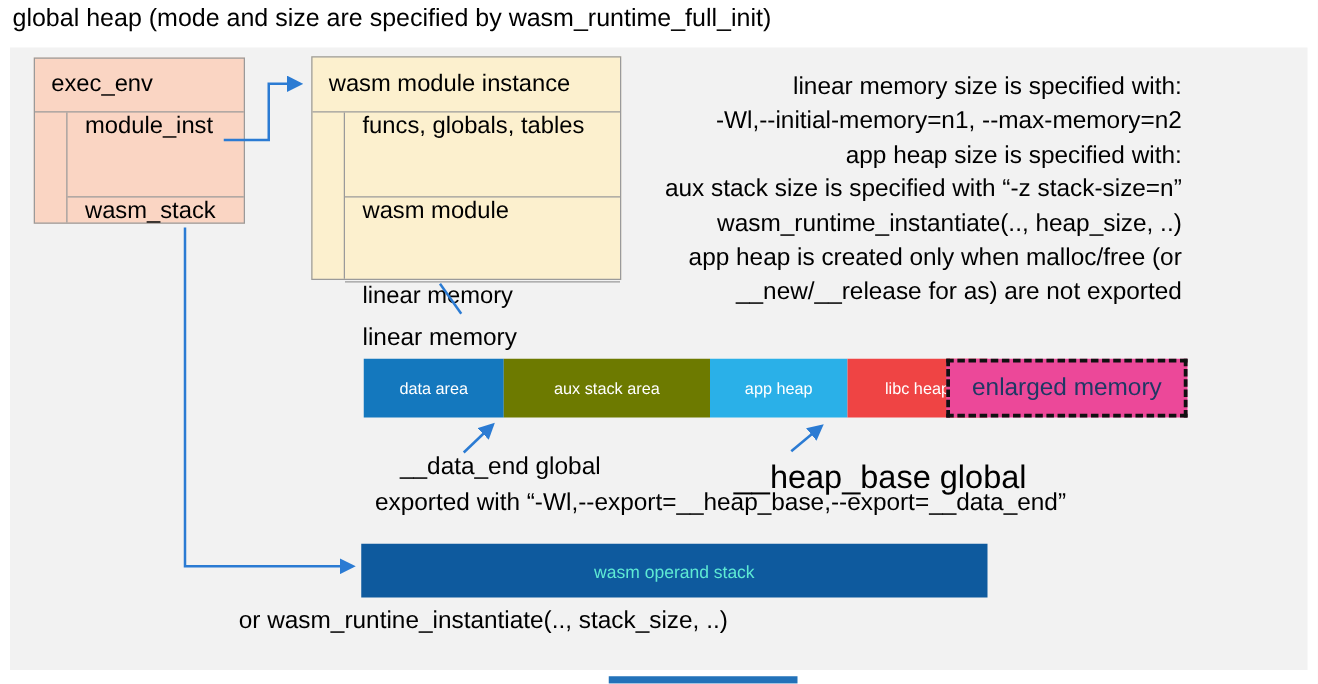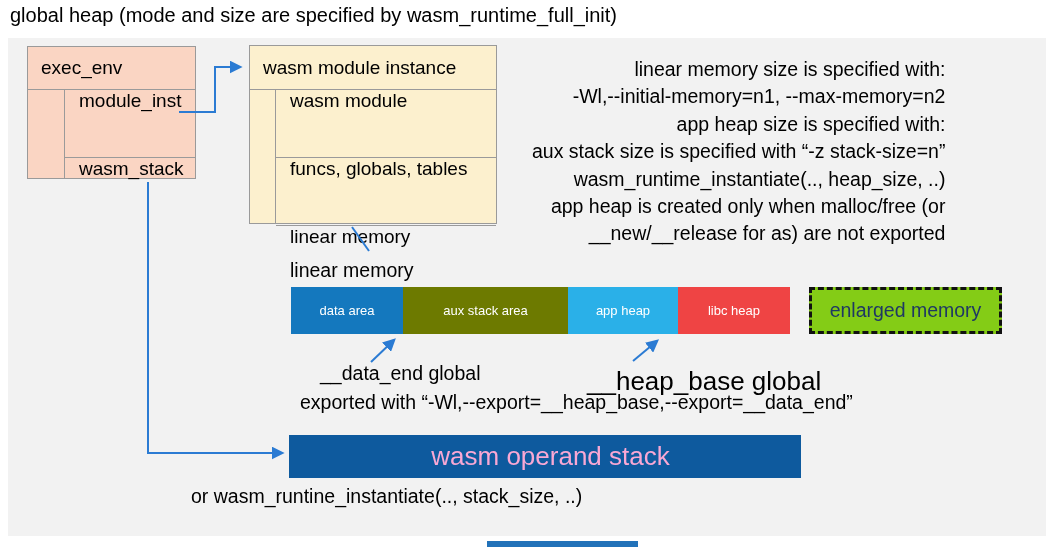--- a/index.html
+++ b/index.html
@@ -15,49 +15,49 @@
   .nbox { position:absolute; border:1px solid #9a9a9a; box-sizing:border-box; font-size:19px; }
   .nbox-header { display:flex; align-items:center; padding-left:13px; border-bottom:1px solid #9a9a9a; box-sizing:border-box; }
   .nbox-body { display:flex; }
   .nbox-strip { width:26px; border-right:1px solid #9a9a9a; box-sizing:border-box; }
   .nbox-rows { flex:1; display:flex; flex-direction:column; }
   .nbox-row { flex:1; display:flex; align-items:center; padding-left:14px; }
   .nbox-row + .nbox-row { border-top:1px solid #9a9a9a;margin-top:45px; }
 
   .exec-box { left:27px; top:46px; width:169px; height:133px; background:#fad5c3; }
   .exec-box .nbox-header { height:43px; }
-  .exec-box .nbox-body { height:88px;padding-left:11px; }
+  .exec-box .nbox-body { height:88px; }
   .inst-box { left:249px; top:45px; width:248px; height:179px; background:#fcf0ce; }
   .inst-box .nbox-header { height:44px; }
   .inst-box .nbox-body { height:133px; }
 
   .notes { position:absolute; left:532px; top:56px; font-size:19.5px; line-height:27.4px; white-space:nowrap;text-align:right; }
   .notes .indent { padding-left:15px; }
 
   .lm-label { position:absolute; left:290px; top:259px; font-size:19.5px; }
 
   .membar { position:absolute; left:291px; top:287px; height:47px; display:flex; }
   .seg { display:flex; align-items:center; justify-content:center; color:#fff; font-size:13px; box-sizing:border-box; }
   .seg-0 { width:112px; }
   .seg-1 { width:165px; }
   .seg-2 { width:110px; }
   .seg-3 { width:112px; }
   .seg-enlarged {
-    position:absolute; left:809px; top:287px; width:193px; height:47px; box-sizing:border-box;
-    border:3px dashed #111; background:#84cc16; color:#1f3864;
+    position:absolute; left:757px; top:287px; width:193px; height:47px; box-sizing:border-box;
+    border:3px dashed #111; background:#ec4899; color:#1f3864;
     display:flex; align-items:center; justify-content:center; font-size:19.5px;
   }
 
   .lbl-data-end { position:absolute; left:320px; top:362px; font-size:19.5px; }
   .lbl-heap-base { position:absolute; left:587px; top:366px; font-size:26px; }
   .lbl-export { position:absolute; left:300px; top:391px; font-size:19.5px; white-space:nowrap; }
 
   .opstack {
     position:absolute; left:289px; top:435px; width:501px; height:43px;
-    display:flex; align-items:center; justify-content:center; color:#f9a8d4; font-size:26px;padding-left:11px;
+    display:flex; align-items:center; justify-content:center; color:#5eead4; font-size:14px;
   }
 
   .footer { position:absolute; left:191px; top:483px; font-size:19.5px; line-height:27.5px; white-space:nowrap; }
 
   .bottom-accent { position:absolute; left:487px; top:541px; width:151px; height:6px; }
 
   .arrows { position:absolute; left:0; top:0; width:1054px; height:547px; pointer-events:none; }
 </style>
 </head>
 <body>
@@ -77,22 +77,22 @@
         <div class="nbox-row">wasm_stack</div>
       </div>
     </div>
   </div>
 
   <div class="nbox inst-box">
     <div class="nbox-header">wasm module instance</div>
     <div class="nbox-body">
       <div class="nbox-strip"></div>
       <div class="nbox-rows">
+        <div class="nbox-row">funcs, globals, tables</div>
         <div class="nbox-row">wasm module</div>
-        <div class="nbox-row">funcs, globals, tables</div>
         <div class="nbox-row">linear memory</div>
       </div>
     </div>
   </div>
 
   <div class="notes">
     <div>linear memory size is specified with:</div>
     <div class="indent">-Wl,--initial-memory=n1, --max-memory=n2</div>
     <div>app heap size is specified with:</div>
     <div>aux stack size is specified with “-z stack-size=n”</div>

